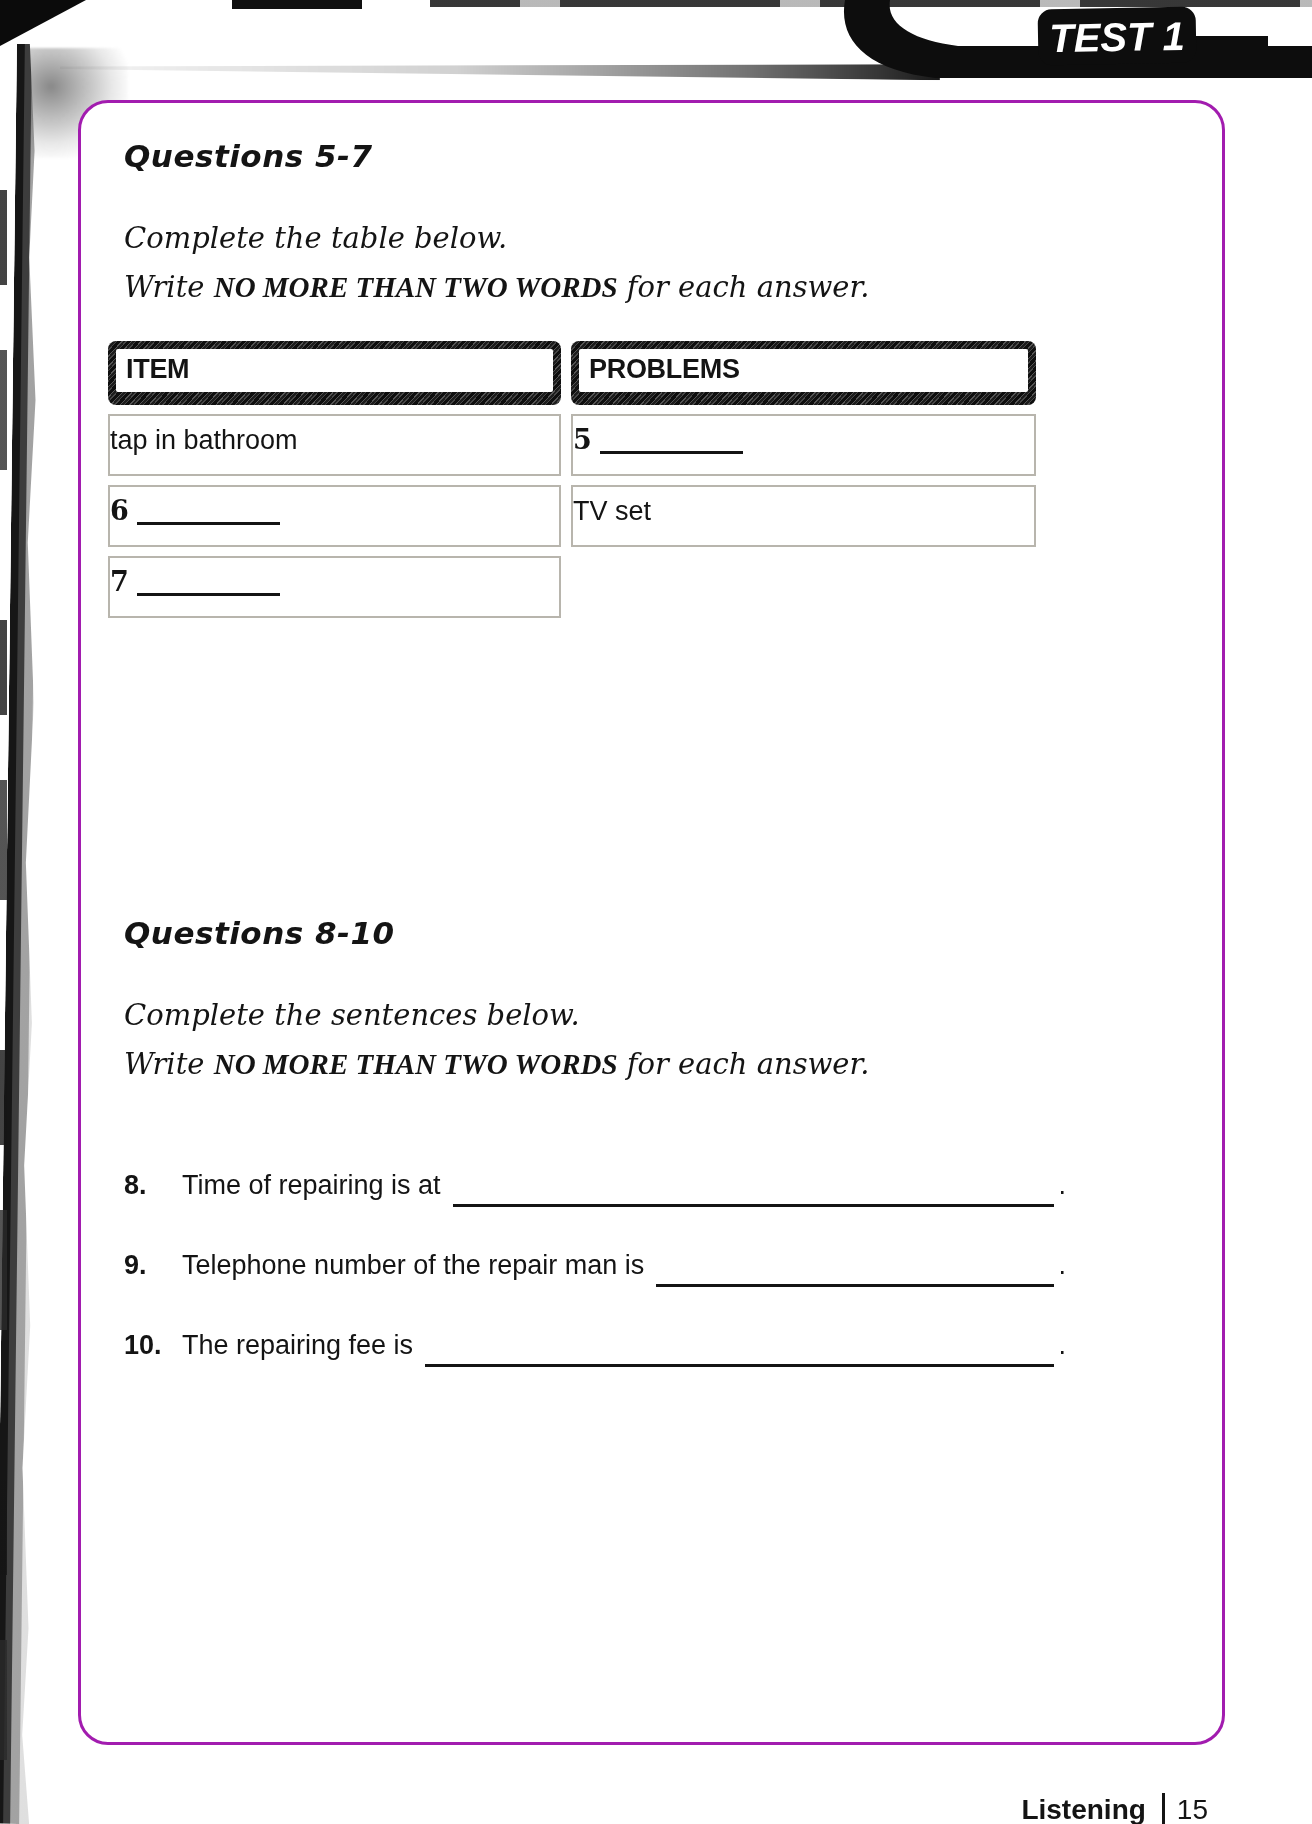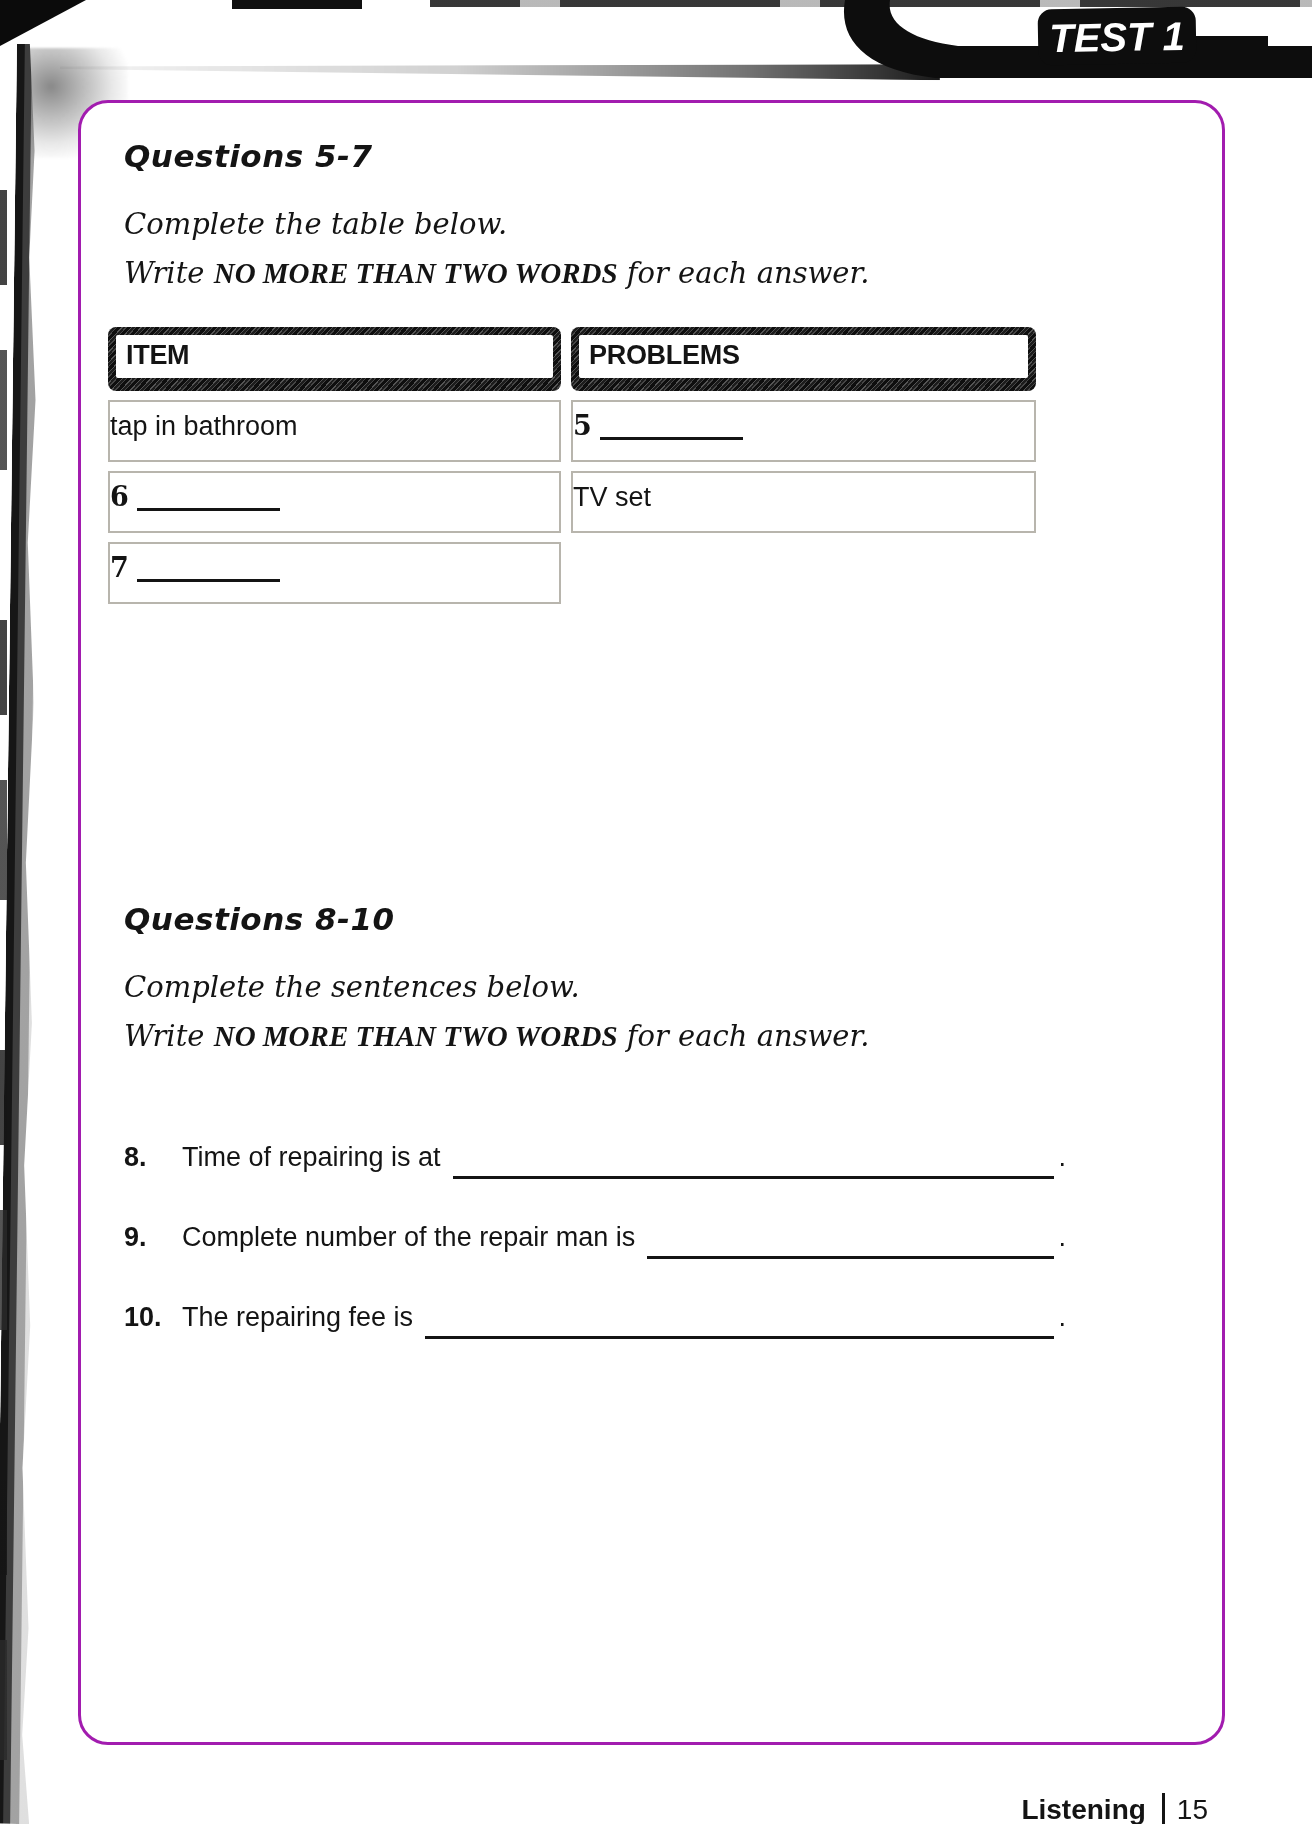--- a/index.html
+++ b/index.html
@@ -35,21 +35,21 @@
   
   .content-box { position:absolute; left:78px; top:100px; width:1147px; height:1645px;
     border:3px solid #a21caf; border-radius:30px; background:#fff;
     padding:36px 40px 0 27px; }
 
   .h-questions { font-family:"DejaVu Sans", sans-serif; font-style:italic; font-weight:bold;
     font-size:31px; line-height:1.1; margin:0 0 0 16px; letter-spacing:.5px; }
   .instr { font-family:"DejaVu Serif", serif; font-style:italic; font-size:29px;
     line-height:1.2; margin:14px 0 0 16px; }
   .instr .bold-part { font-weight:bold;font-family:Liberation Serif, serif; }
-  .first-instr { margin-top:34px; }
+  .first-instr { margin-top:48px; }
 
   
   .answer-table { display:grid; grid-template-columns:453px 465px;
     column-gap:10px; row-gap:9px; margin-top:36px; }
   .th-outer { background:repeating-linear-gradient(133deg,#0e0e0e 0 3px,#555 3px 4px,#1c1c1c 4px 6px,#464646 6px 7px);
     padding:8px 8px 13px 8px; border-radius:8px; }
   .th-inner { background:#fff; padding:5px 10px 7px 10px; font-weight:bold;
     font-size:27px; letter-spacing:-.3px; border-radius:2px; }
   .td { border:2px solid #b8b5ad; background:#fff; height:62px;
     padding:8px 0; font-size:27px; line-height:1.2; }
@@ -135,21 +135,21 @@
 
     <div class="qlist">
       <div class="qline">
         <span class="qnum">8.</span>
         <span class="qtext">Time of repairing is at</span>
         <span class="blank-fill"></span>
         <span class="qdot">.</span>
       </div>
       <div class="qline">
         <span class="qnum">9.</span>
-        <span class="qtext">Complete number of the repair man is</span>
+        <span class="qtext">Telephone number of the repair man is</span>
         <span class="blank-fill"></span>
         <span class="qdot">.</span>
       </div>
       <div class="qline">
         <span class="qnum">10.</span>
         <span class="qtext">The repairing fee is</span>
         <span class="blank-fill"></span>
         <span class="qdot">.</span>
       </div>
     </div>

